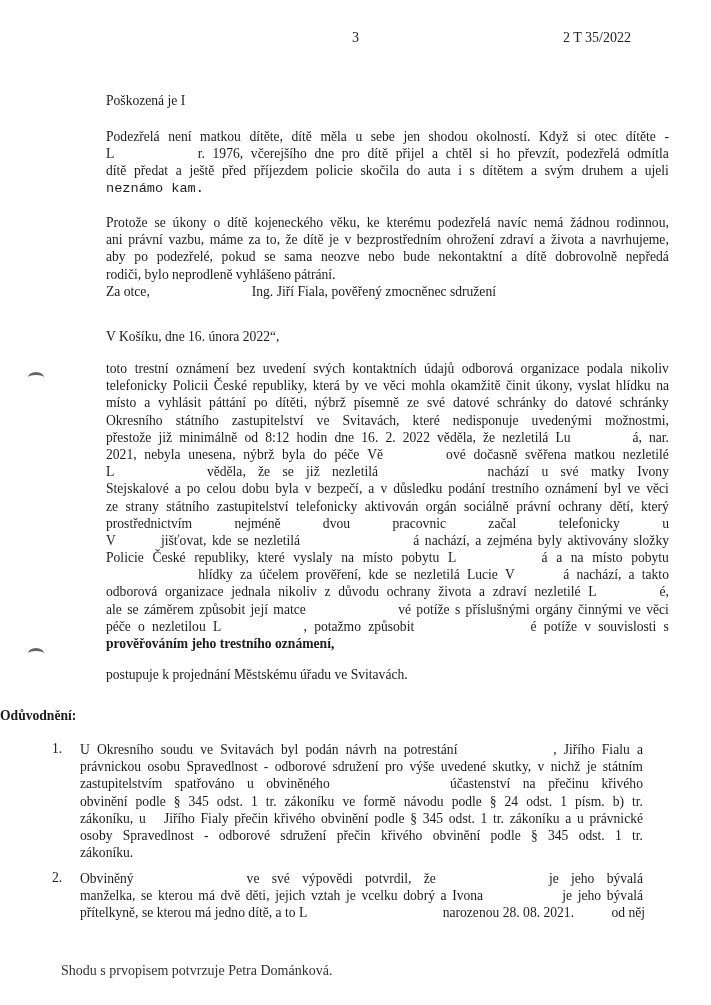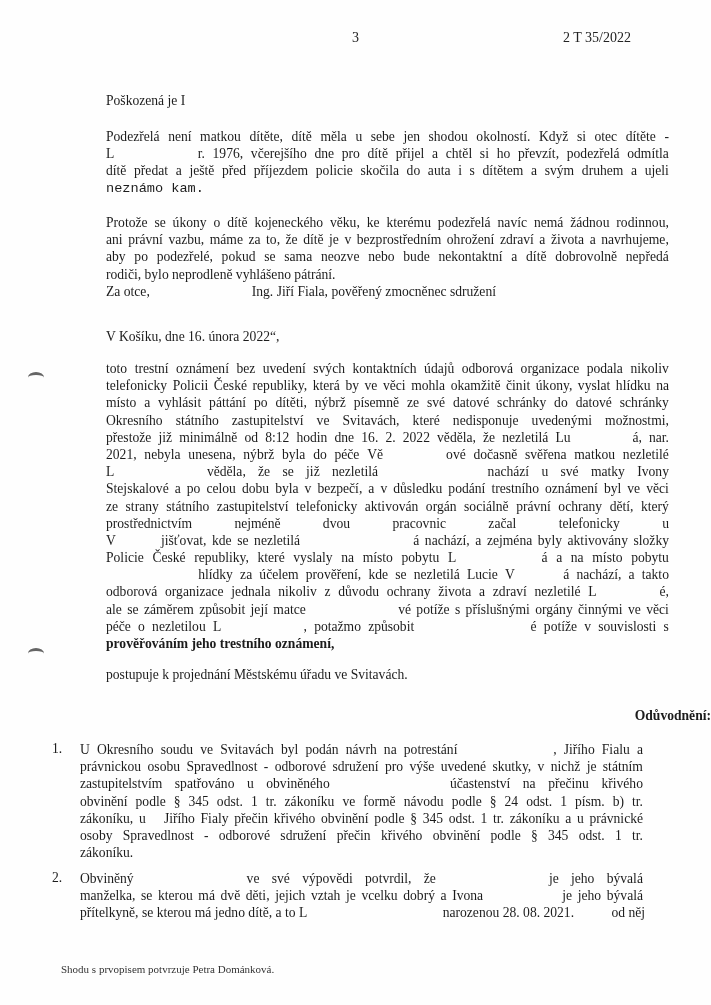--- a/index.html
+++ b/index.html
@@ -11,24 +11,24 @@
   .page { position: absolute; left: 0; top: 0; width: 711px; height: 1005px; background: #fefefe; }
   .hdr { position: absolute; top: 30px; font-size: 14px; color: #222; }
   .hdr-num { left: 352px; }
   .hdr-ref { left: 563px; }
   .block { position: absolute; left: 80px; width: 563px; font-size: 13.6px; line-height: 17.2px; margin-left: 26px; }
   .line { white-space: nowrap; display: flex; justify-content: space-between; height: 17.2px; }
   .line.left { justify-content: flex-start; }
   .line span.w { display: inline-block; }
   .red { display: inline-block; color: transparent; }
   .bold { font-weight: normal; }
-  .center { position: absolute; left: 0; width: 711px; text-align: right; font-size: 13.6px; font-weight: bold; }
+  .center { position: absolute; left: 0; width: 711px; text-align: left; font-size: 13.6px; font-weight: bold; }
   .num { position: absolute; left: 52px; font-size: 13.6px; }
   .item { position: absolute; left: 80px; width: 563px; font-size: 13.6px; line-height: 17.2px; }
-  .footer { position: absolute; left: 61px; top: 963px; font-size: 11px; color: #333; }
+  .footer { position: absolute; left: 61px; top: 963px; font-size: 14px; color: #333; }
   .hole { position: absolute; left: 28px; width: 16px; height: 8px; border-top: 3px solid #333; border-radius: 50% 50% 0 0; opacity: 0.75; }
 </style>
 </head>
 <body>
 
 <div class="page">
 
   <span class="hole" style="top:372px"></span>
   <span class="hole" style="top:648px"></span>
 

